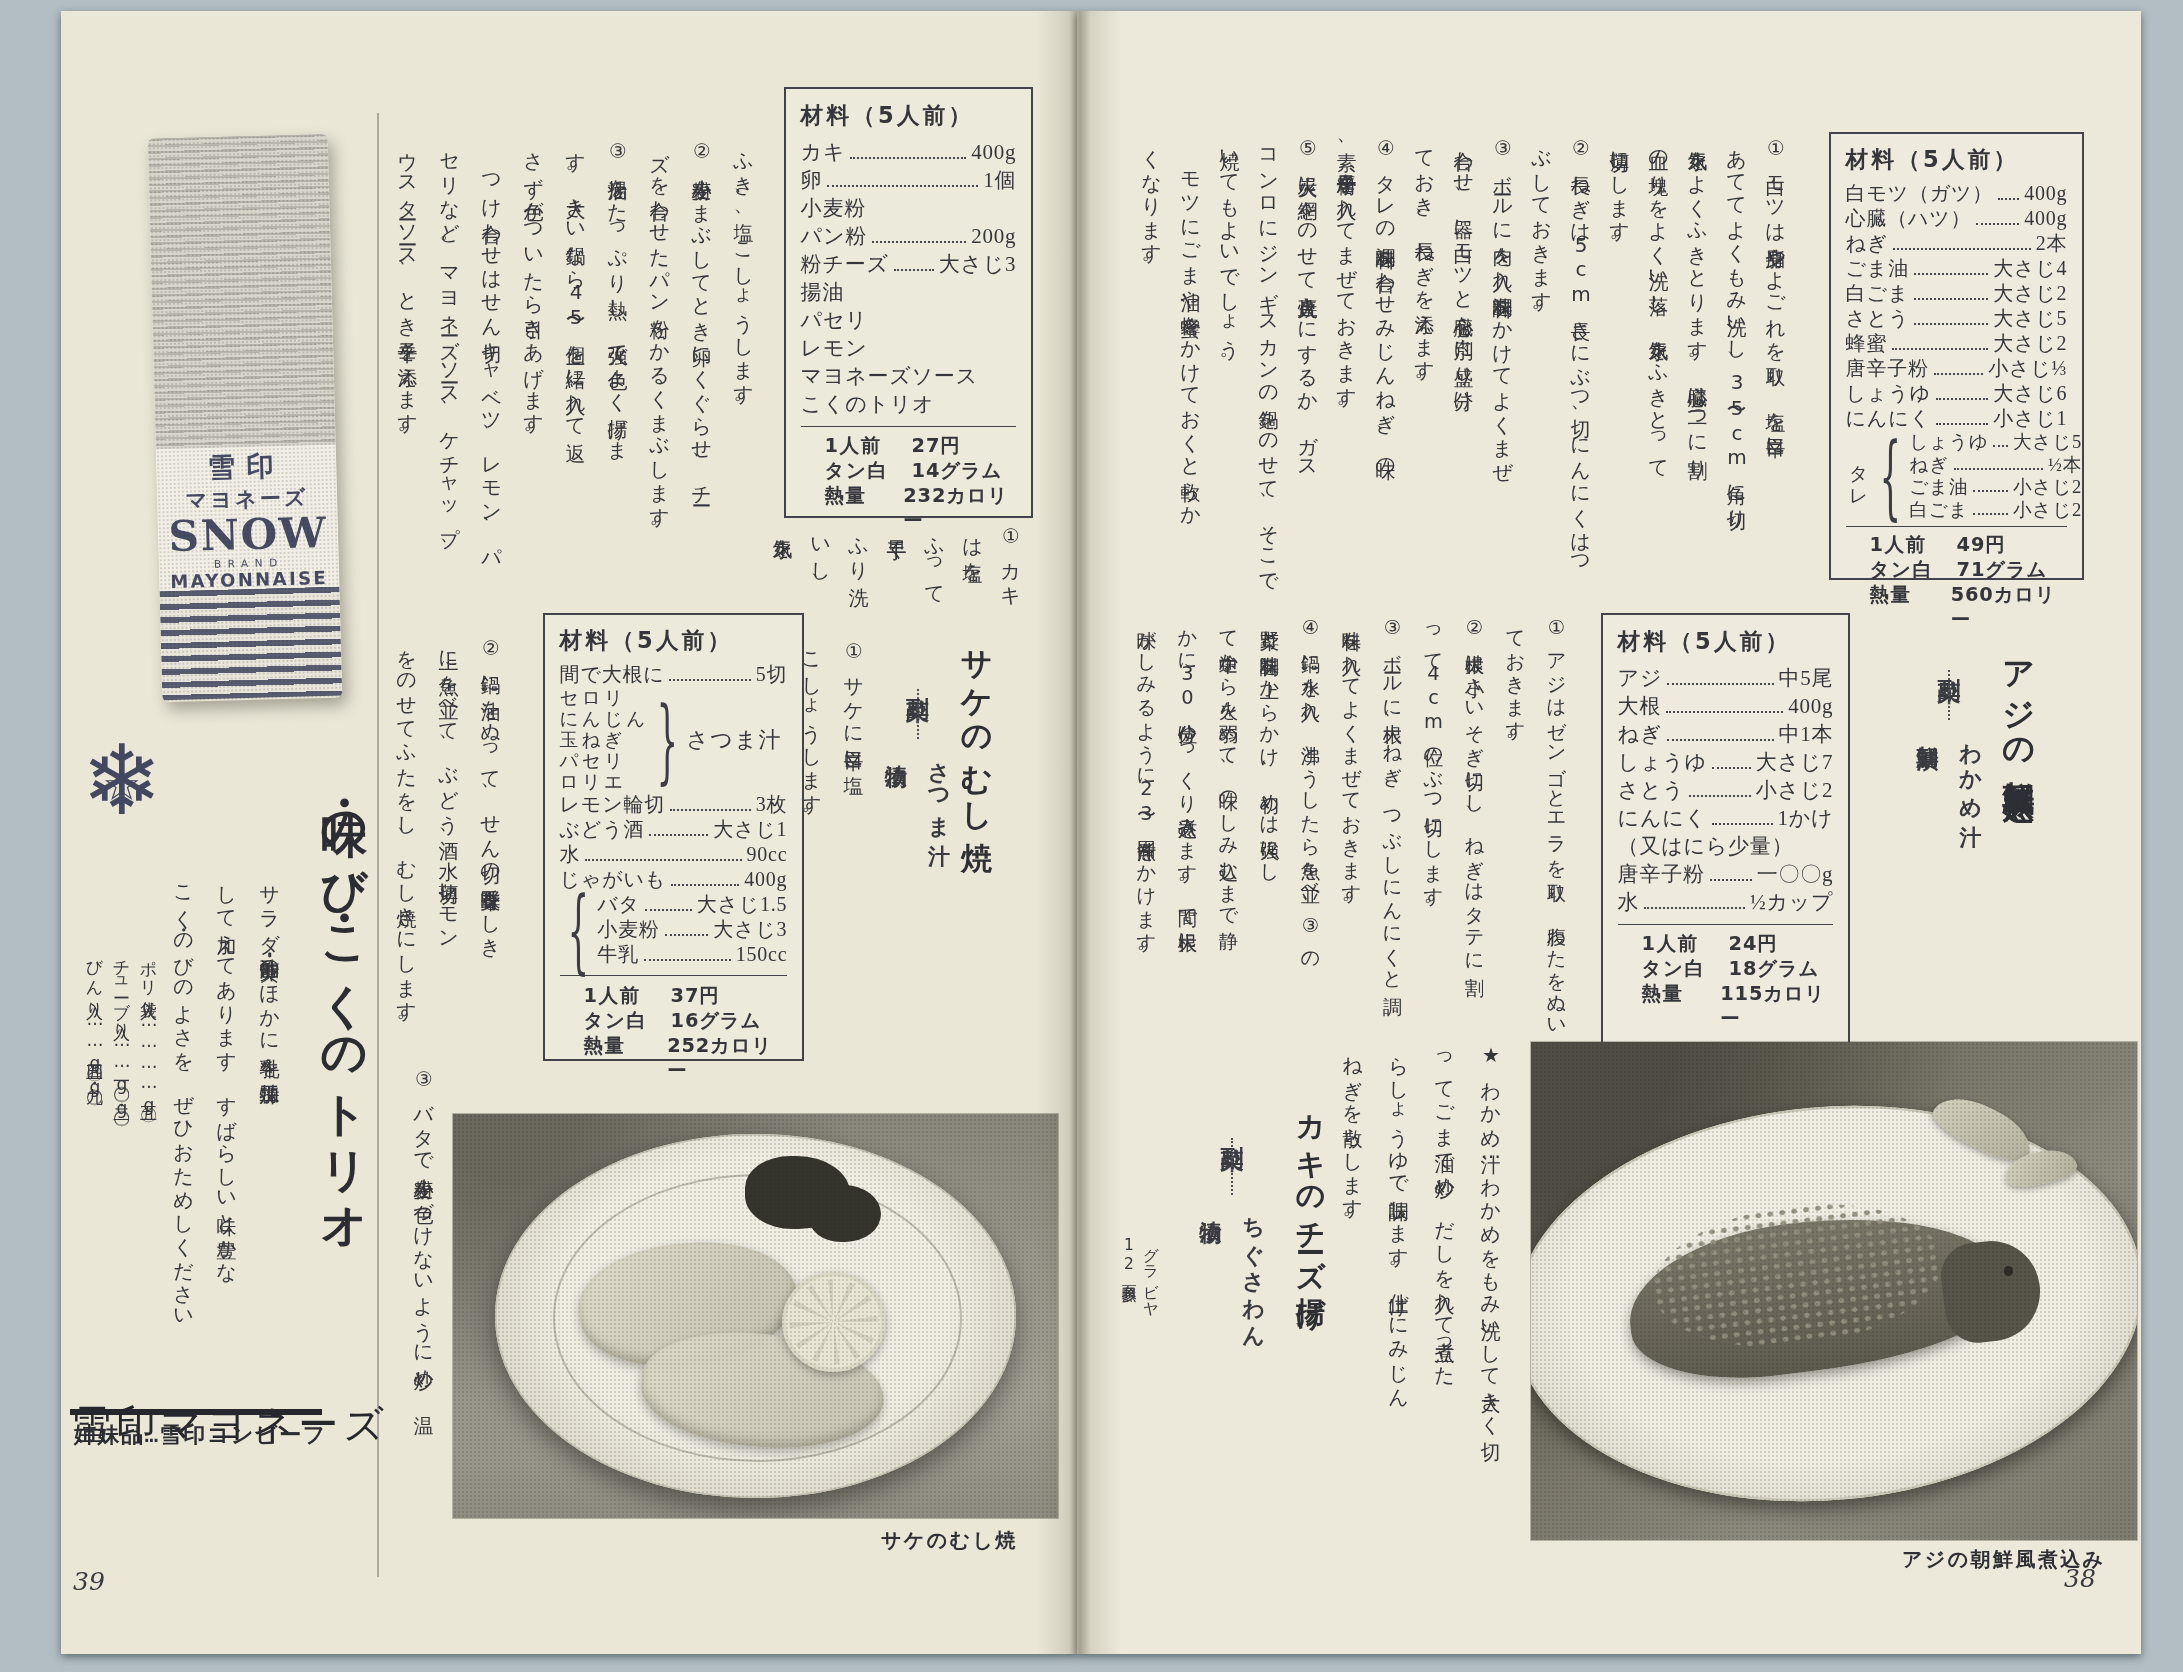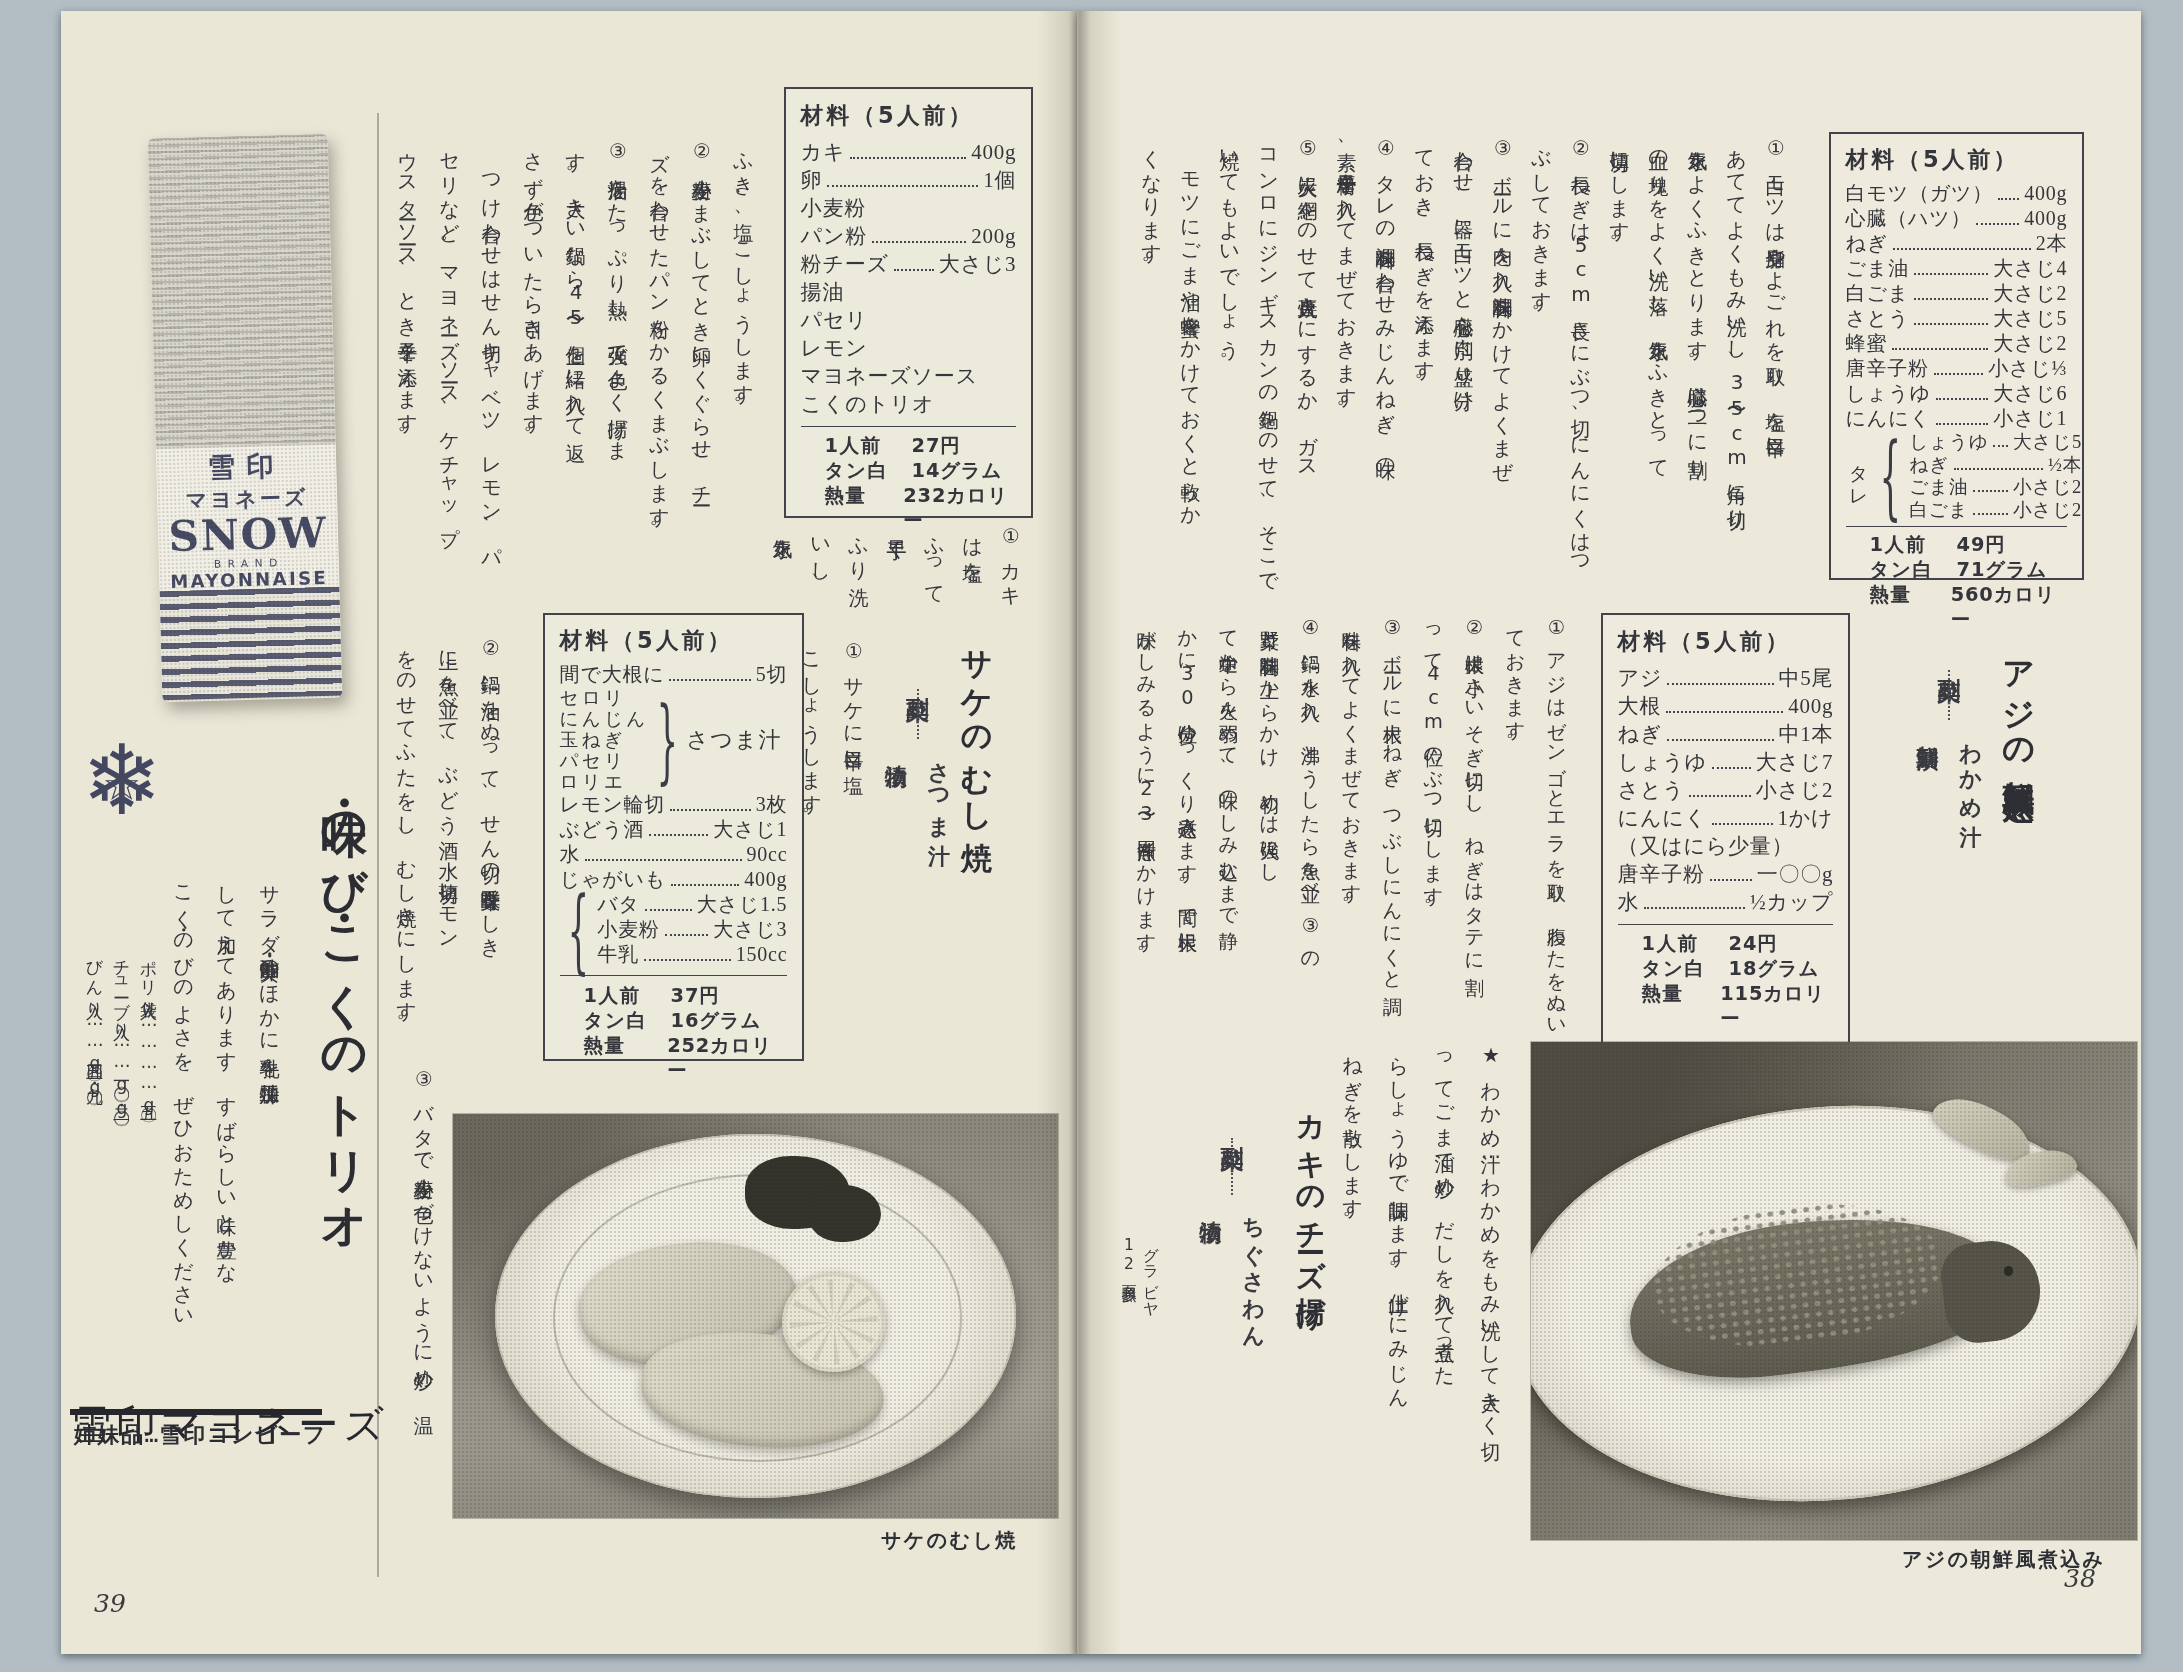--- a/index.html
+++ b/index.html
@@ -341,21 +341,21 @@
       <div class="p1rim"></div>
       <div class="p1g" style="left:48%; top:6%; width:105px; height:73px;"></div>
       <div class="p1g" style="left:60%; top:14%; width:73px; height:57px;"></div>
       <div class="p1f" style="left:16%; top:30%; width:218px; height:121px; transform:rotate(-8deg);"></div>
       <div class="p1f" style="left:28%; top:55%; width:243px; height:113px; transform:rotate(4deg); opacity:.95;"></div>
       <div class="p1lemon"></div>
     </div>
     <div class="ht"></div>
   </div>
   <div class="caption" style="left:881px; top:1527px;">サケのむし焼</div>
-  <div class="pagenum" style="left:94px; top:1567px;margin-top:22px;">39</div>
+  <div class="pagenum" style="left:73px; top:1567px;">39</div>
 
   <div class="ibox" style="left:1813px; top:132px; width:255px; height:448px; padding-top:8px;">
     <div class="ibox-title">材料（5人前）</div>
     <div class="irow c25">
         <span class="inm">白モツ（ガツ）</span>
         <span class="ld"></span>
         <span class="iam">400g</span>
       </div>
     <div class="irow c25">
         <span class="inm">心臓（ハツ）</span>

